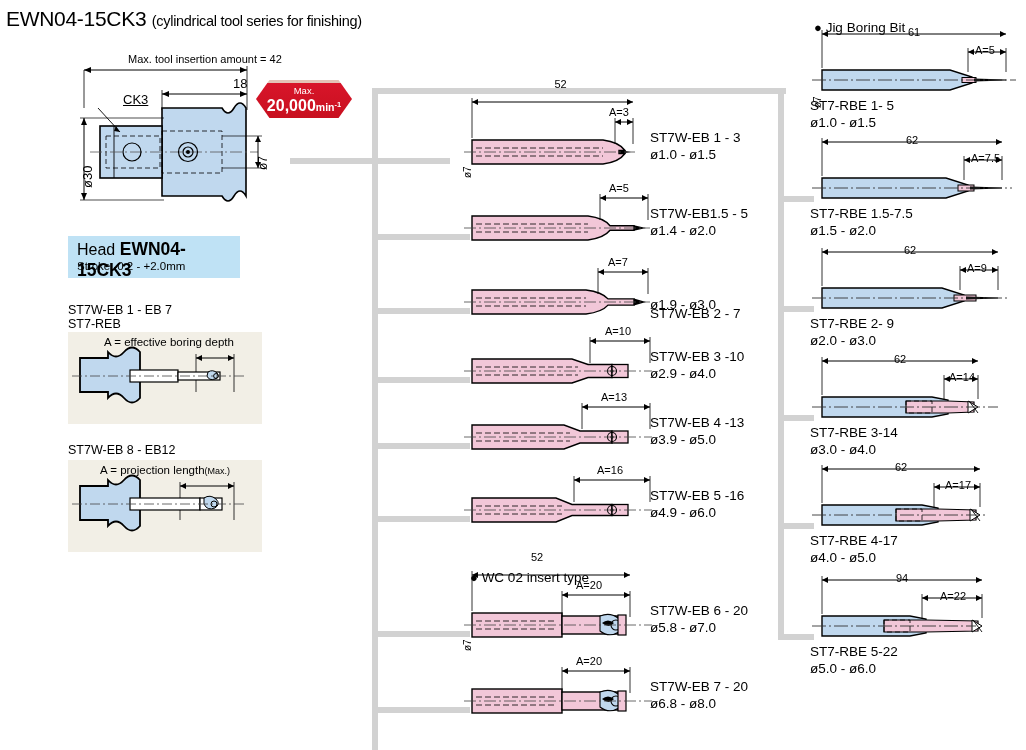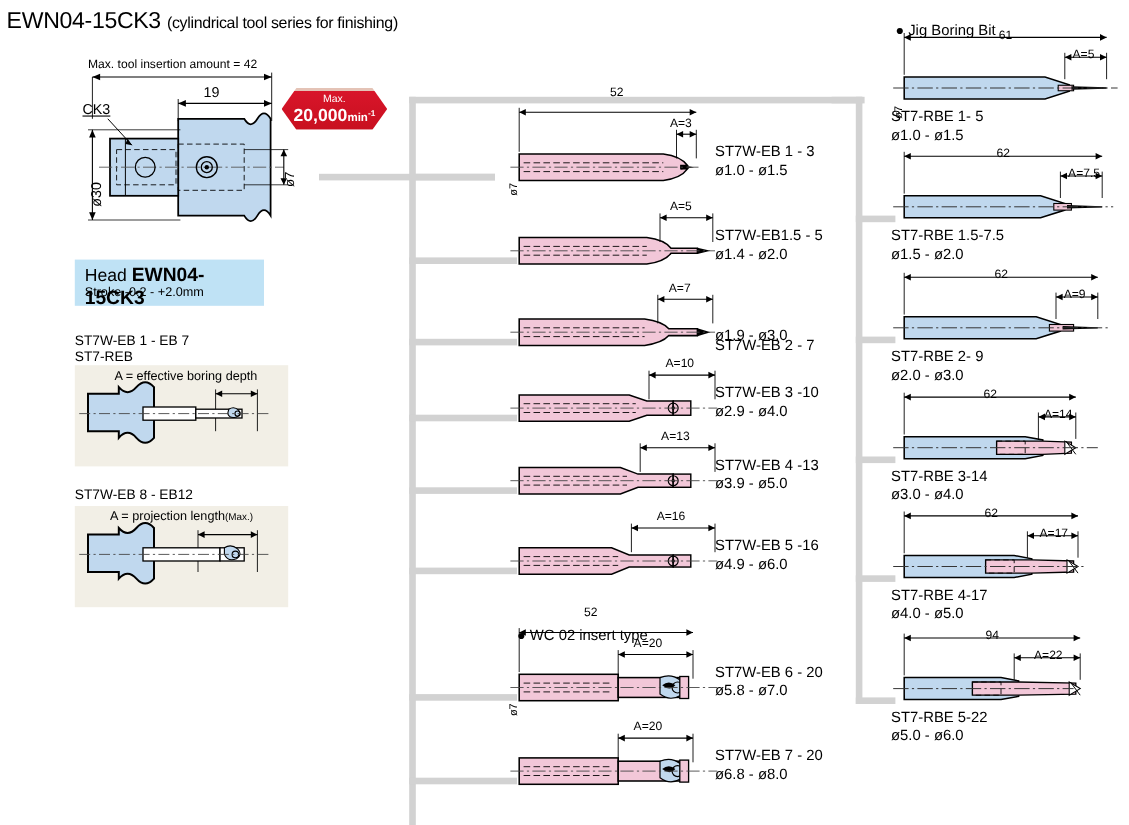--- a/index.html
+++ b/index.html
@@ -32,21 +32,21 @@
   
   #head-box{left:68px;top:236px;width:172px;height:42px;background:#bfe2f5;}
   #head-box .r1{position:absolute;left:9px;top:3px;font-size:16px;}
   #head-box .r1 b{font-size:17.5px;}
   #head-box .r2{position:absolute;left:9px;top:24px;font-size:11.5px;}
 
   .legend-cap{font-size:12.5px;line-height:14px;}
   .legend-panel{background:#f2efe6;}
 
   
-  .dim{font-size:10px;}
+  .dim{font-size:10px;margin-left:48px;}
   .bullet-h{font-size:13.5px;}
   .bullet-h .dot{font-size:13px;}
 
   
   .vtext{font-size:10px;transform:rotate(-90deg);transform-origin:left top;white-space:nowrap;}
 
   svg{display:block;overflow:visible;}
 </style>
 </head>
 <body>
@@ -117,21 +117,21 @@
     <line x1="18" y1="152" x2="102" y2="152" stroke="#000" stroke-width=".7"></line>
 
     <line x1="196" y1="88" x2="196" y2="120" stroke="#000" stroke-width="1"></line>
     <path d="M196,88 l-3,6 h6 z" fill="#000"></path>
     <path d="M196,120 l-3,-6 h6 z" fill="#000"></path>
     <line x1="160" y1="88" x2="200" y2="88" stroke="#000" stroke-width=".7"></line>
     <line x1="160" y1="120" x2="200" y2="120" stroke="#000" stroke-width=".7"></line>
   </svg>
 </div>
 <div class="abs dim nosel" style="left:80px;top:53px;font-size:11px;">Max. tool insertion amount = 42</div>
-<div class="abs dim nosel" style="left:185px;top:76px;font-size:13px;">19</div>
+<div class="abs dim nosel" style="left:185px;top:76px;font-size:13px;">18</div>
 <div class="abs dim nosel" style="left:75px;top:92px;font-size:13px;text-decoration:underline;">CK3</div>
 <div class="abs vtext nosel" style="left:80px;top:188px;font-size:13px;">ø30</div>
 <div class="abs vtext nosel" style="left:256px;top:170px;font-size:12px;">ø7</div>
 
 <div class="abs" id="speed-badge">
   <div class="hex">
     <div class="l1">Max.</div>
     <div class="l2">
       <span>20,000</span><span class="u"><span>min</span><sup>-1</sup></span>
     </div>

